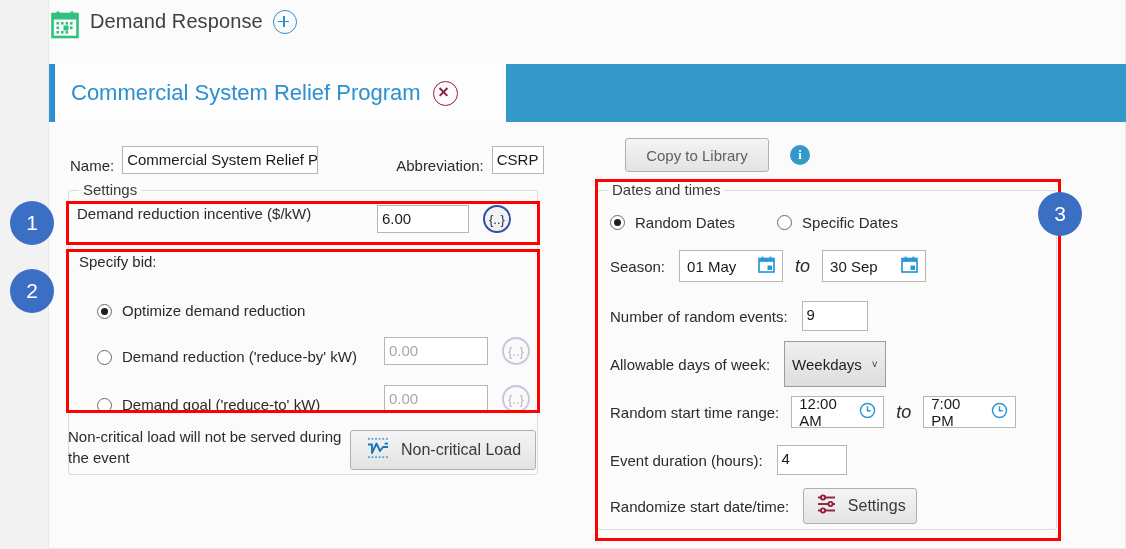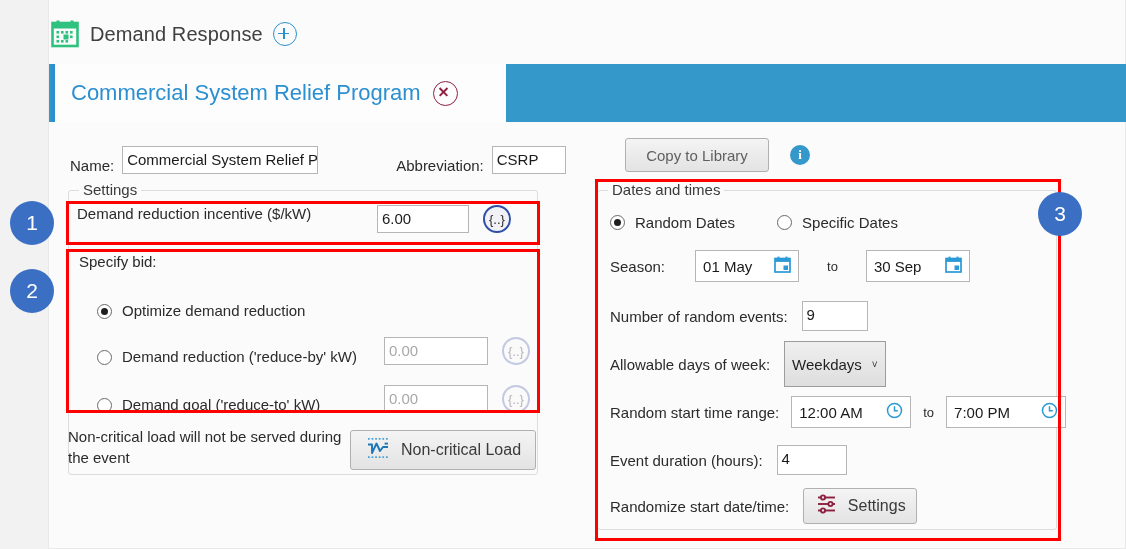--- a/index.html
+++ b/index.html
@@ -16,21 +16,21 @@
   
   .outer-frame{
     position:absolute;left:48px;top:0px;width:1078px;height:549px;
     background:#fbfbfb;border:1px solid #e9e9e9;border-top:none;
     box-sizing:border-box;
   }
 
   
   .header-row{
     position:absolute;left:50px;top:10px;height:48px;
-    display:flex;align-items:center;gap:10px;
+    display:flex;gap:10px;
   }
   .cal-icon{width:30px;height:30px;position:relative;display:block;}
   .header-title{font-size:20px;color:#404040;letter-spacing:.1px;}
   .plus-btn{
     width:22px;height:22px;border:1.6px solid #2b8fd0;border-radius:50%;
     position:relative;display:inline-block;cursor:pointer;
   }
   .plus-btn::before,.plus-btn::after{
     content:"";position:absolute;background:#2b8fd0;
   }
@@ -62,21 +62,21 @@
 
   
   .name-row{position:absolute;left:70px;top:138px;height:36px;display:flex;align-items:flex-end;}
   .lbl{font-size:15px;color:#2b2b2b;white-space:nowrap;}
   .txtbox{
     border:1px solid #b6b6b6;background:#fff;height:28px;box-sizing:border-box;
     font-family:"Liberation Sans", sans-serif;font-size:15px;color:#1a1a1a;
     padding:0 4px;line-height:26px;overflow:hidden;white-space:nowrap;
   }
   #name-field{width:196px;margin-left:8px;}
-  #abbr-field{width:74px;margin-left:8px;}
+  #abbr-field{width:52px;margin-left:8px;}
   .abbr-lbl{margin-left:78px;}
 
   .btn{
     background:linear-gradient(#f4f4f4,#e3e3e3);
     border:1px solid #b0b0b0;border-radius:3px;
     font-family:"Liberation Sans", sans-serif;font-size:15px;color:#444;
     cursor:pointer;box-sizing:border-box;
     display:inline-flex;align-items:center;justify-content:center;
   }
   #copy-library-btn{
@@ -141,35 +141,35 @@
   }
   #noncritical-btn{
     position:absolute;left:350px;top:430px;width:186px;height:40px;
     gap:10px;padding:0 10px;font-size:16px;color:#3a3a3a;
   }
 
   
   .dt-row{position:absolute;left:12px;display:flex;align-items:center;height:34px;}
   #dt-mode-row{top:14px;}
   #dt-mode-row .opt2{margin-left:42px;}
-  #dt-season-row{top:58px;gap:16px;}
+  #dt-season-row{top:58px;}
   #dt-events-row{top:108px;}
   #dt-days-row{top:156px;}
   #dt-time-row{top:204px;}
   #dt-dur-row{top:252px;}
   #dt-rand-row{top:298px;}
   .opt{display:flex;align-items:center;}
   .pickerbox{
     border:1px solid #b6b6b6;background:#fff;height:32px;box-sizing:border-box;
     display:inline-flex;align-items:center;justify-content:space-between;
     padding:0 7px;font-size:15px;color:#1a1a1a;cursor:pointer;gap:8px;
   }
-  .to-lbl{margin:12px 12px;font-size:13px;color:#2b2b2b;}
+  .to-lbl{margin:12px 12px;font-size:18px;color:#2b2b2b;font-style:italic;}
   .seasonbox{width:104px;}
-  .timebox{width:120px;}
+  .timebox{width:93px;}
   .selectbox{
     background:linear-gradient(#efefef,#dedede);border:1px solid #9d9d9d;
     height:46px;box-sizing:border-box;display:inline-flex;align-items:center;
     gap:10px;padding:0 7px;font-size:15px;color:#1f1f1f;cursor:pointer;
   }
   .caret{font-size:10px;color:#333;}
   #events-field{width:66px;height:30px;}
   #duration-field{width:70px;height:30px;}
   #randomize-settings-btn{width:114px;height:36px;gap:9px;font-size:16px;color:#3a3a3a;margin-left:14px;}
 

